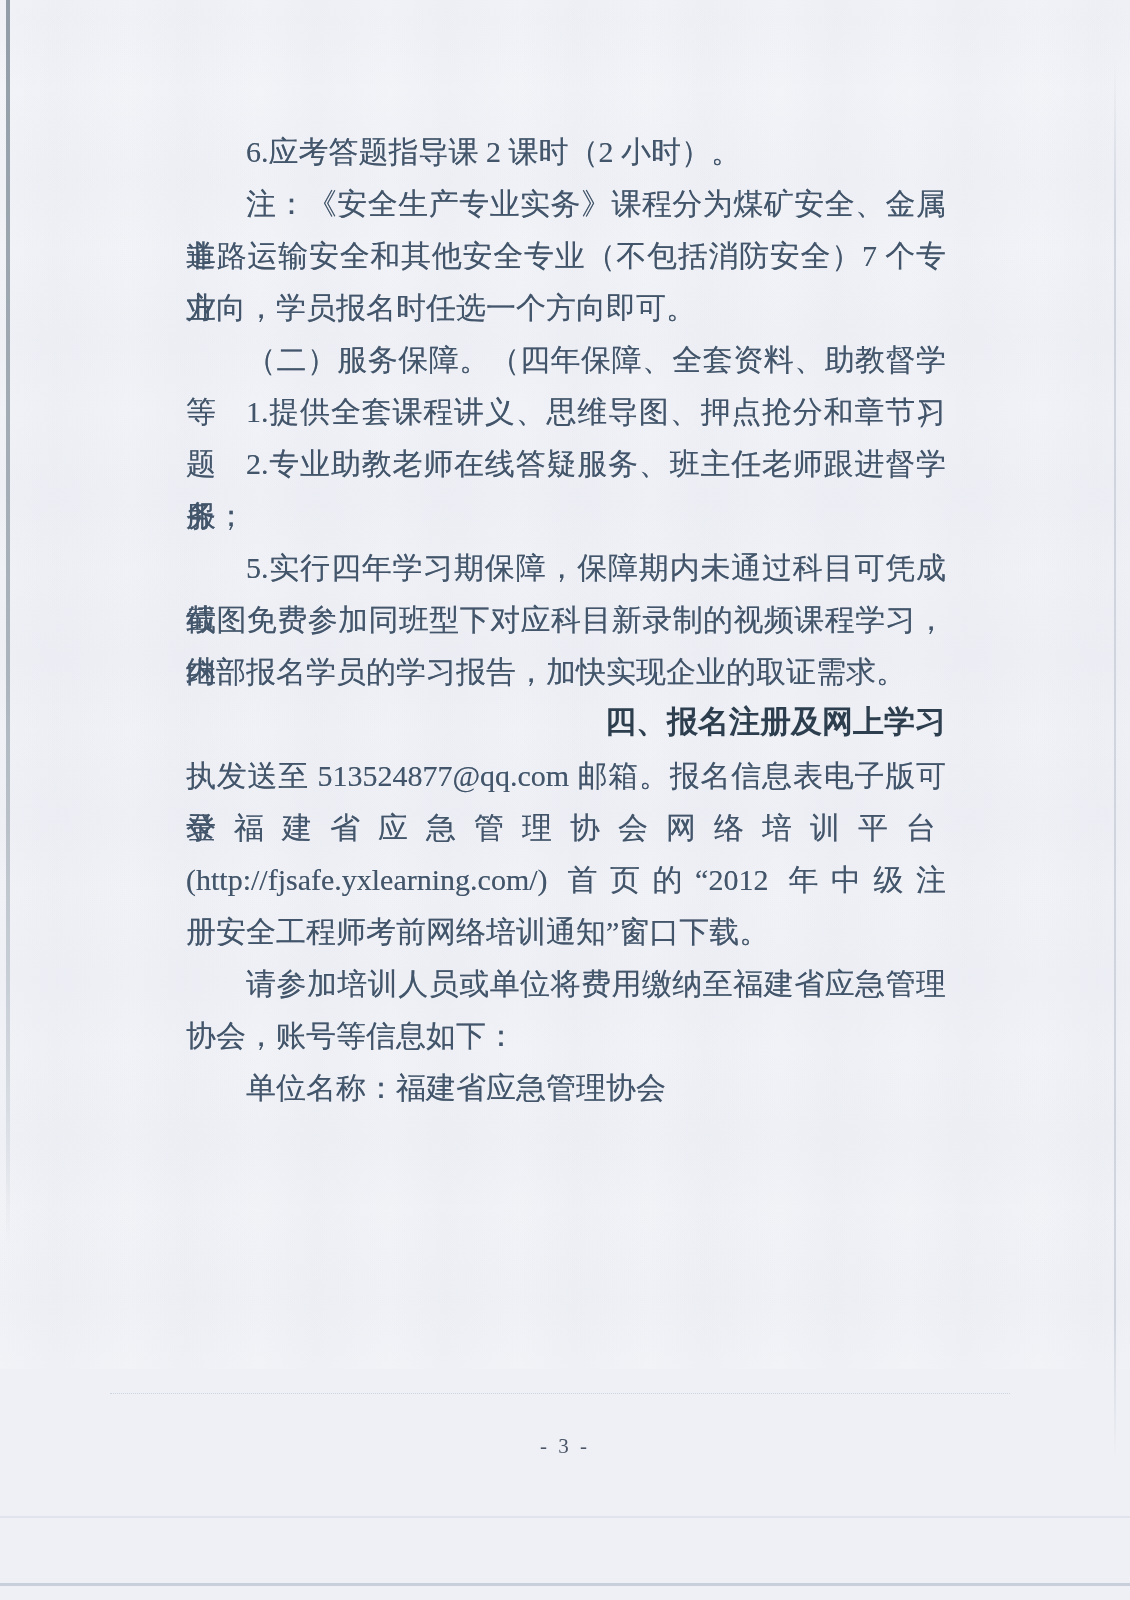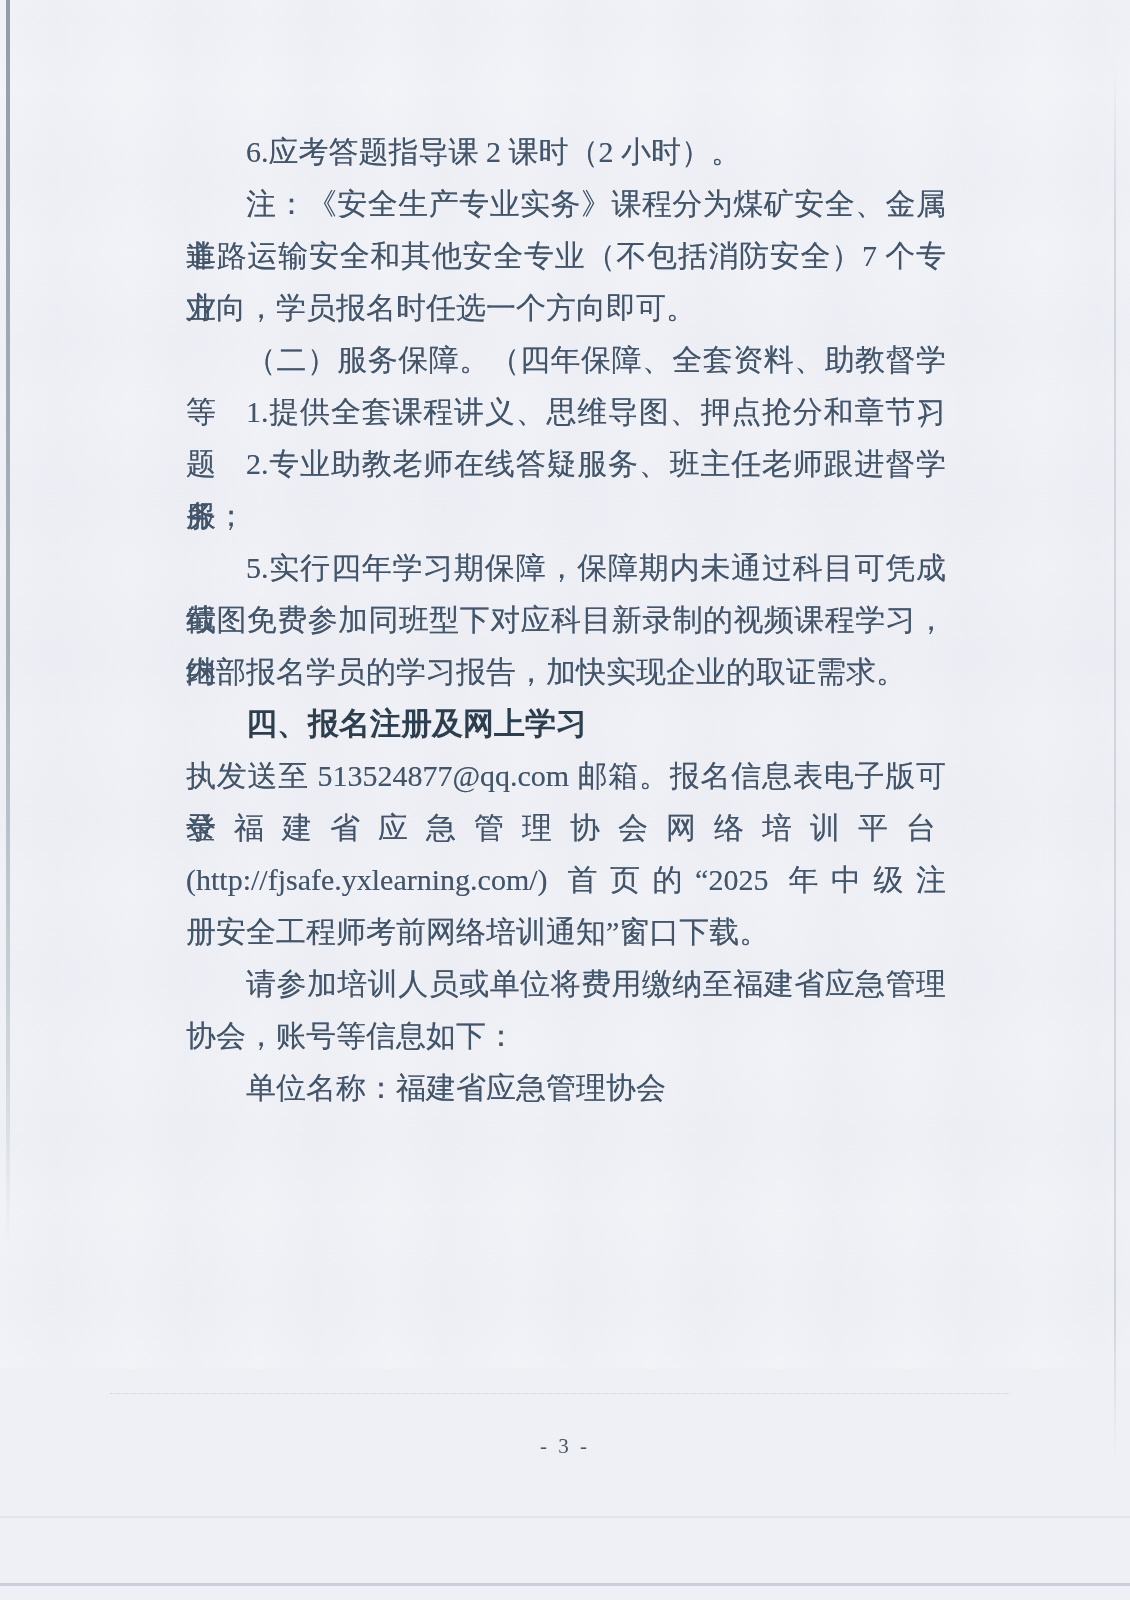--- a/index.html
+++ b/index.html
@@ -75,25 +75,26 @@
     text-shadow: 0 0 0.6px rgba(66,85,106,0.55);
   }
   .ln.f {
     text-align: justify;
     text-align-last: justify;
     text-justify: inter-character;
     font-family: Liberation Serif, serif;
   }
   .ln.i { text-indent: 60px; }
   .ln.h {
-    font-family: Liberation Serif, serif;
+    font-family: Liberation Mono, monospace;
     font-weight: 700;
     font-size: 31px;
     color: #2d3f4f;
     text-shadow: none;
+    text-align: right;
   }
   .ln.sp { letter-spacing: 18px; white-space: nowrap; }
   .page-num {
     position: absolute;
     left: 0; top: 1434px;
     width: 1130px;
     text-align: center;
     font-size: 21px;
     color: #4b5668;
     letter-spacing: 3px;
@@ -118,21 +119,21 @@
     <div class="ln i f">（二）服务保障。（四年保障、全套资料、助教督学等）</div>
     <div class="ln i f">1.提供全套课程讲义、思维导图、押点抢分和章节习题</div>
     <div class="ln i f">2.专业助教老师在线答疑服务、班主任老师跟进督学服</div>
     <div class="ln">务；</div>
     <div class="ln i f">5.实行四年学习期保障，保障期内未通过科目可凭成绩</div>
     <div class="ln f">截图免费参加同班型下对应科目新录制的视频课程学习，继</div>
     <div class="ln">内部报名学员的学习报告，加快实现企业的取证需求。</div>
     <div class="ln i h">四、报名注册及网上学习</div>
     <div class="ln f">执发送至 513524877@qq.com 邮箱。报名信息表电子版可登</div>
     <div class="ln sp">录福建省应急管理协会网络培训平台</div>
-    <div class="ln f">(http://fjsafe.yxlearning.com/) 首页的“2025 年中级注</div>
+    <div class="ln f">(http://fjsafe.yxlearning.com/) 首页的“2012 年中级注</div>
     <div class="ln">册安全工程师考前网络培训通知”窗口下载。</div>
     <div class="ln i f">请参加培训人员或单位将费用缴纳至福建省应急管理</div>
     <div class="ln">协会，账号等信息如下：</div>
     <div class="ln i">单位名称：福建省应急管理协会</div>
   </div>
 
   <div class="page-num">- 3 -</div>
 
 </div>
 

